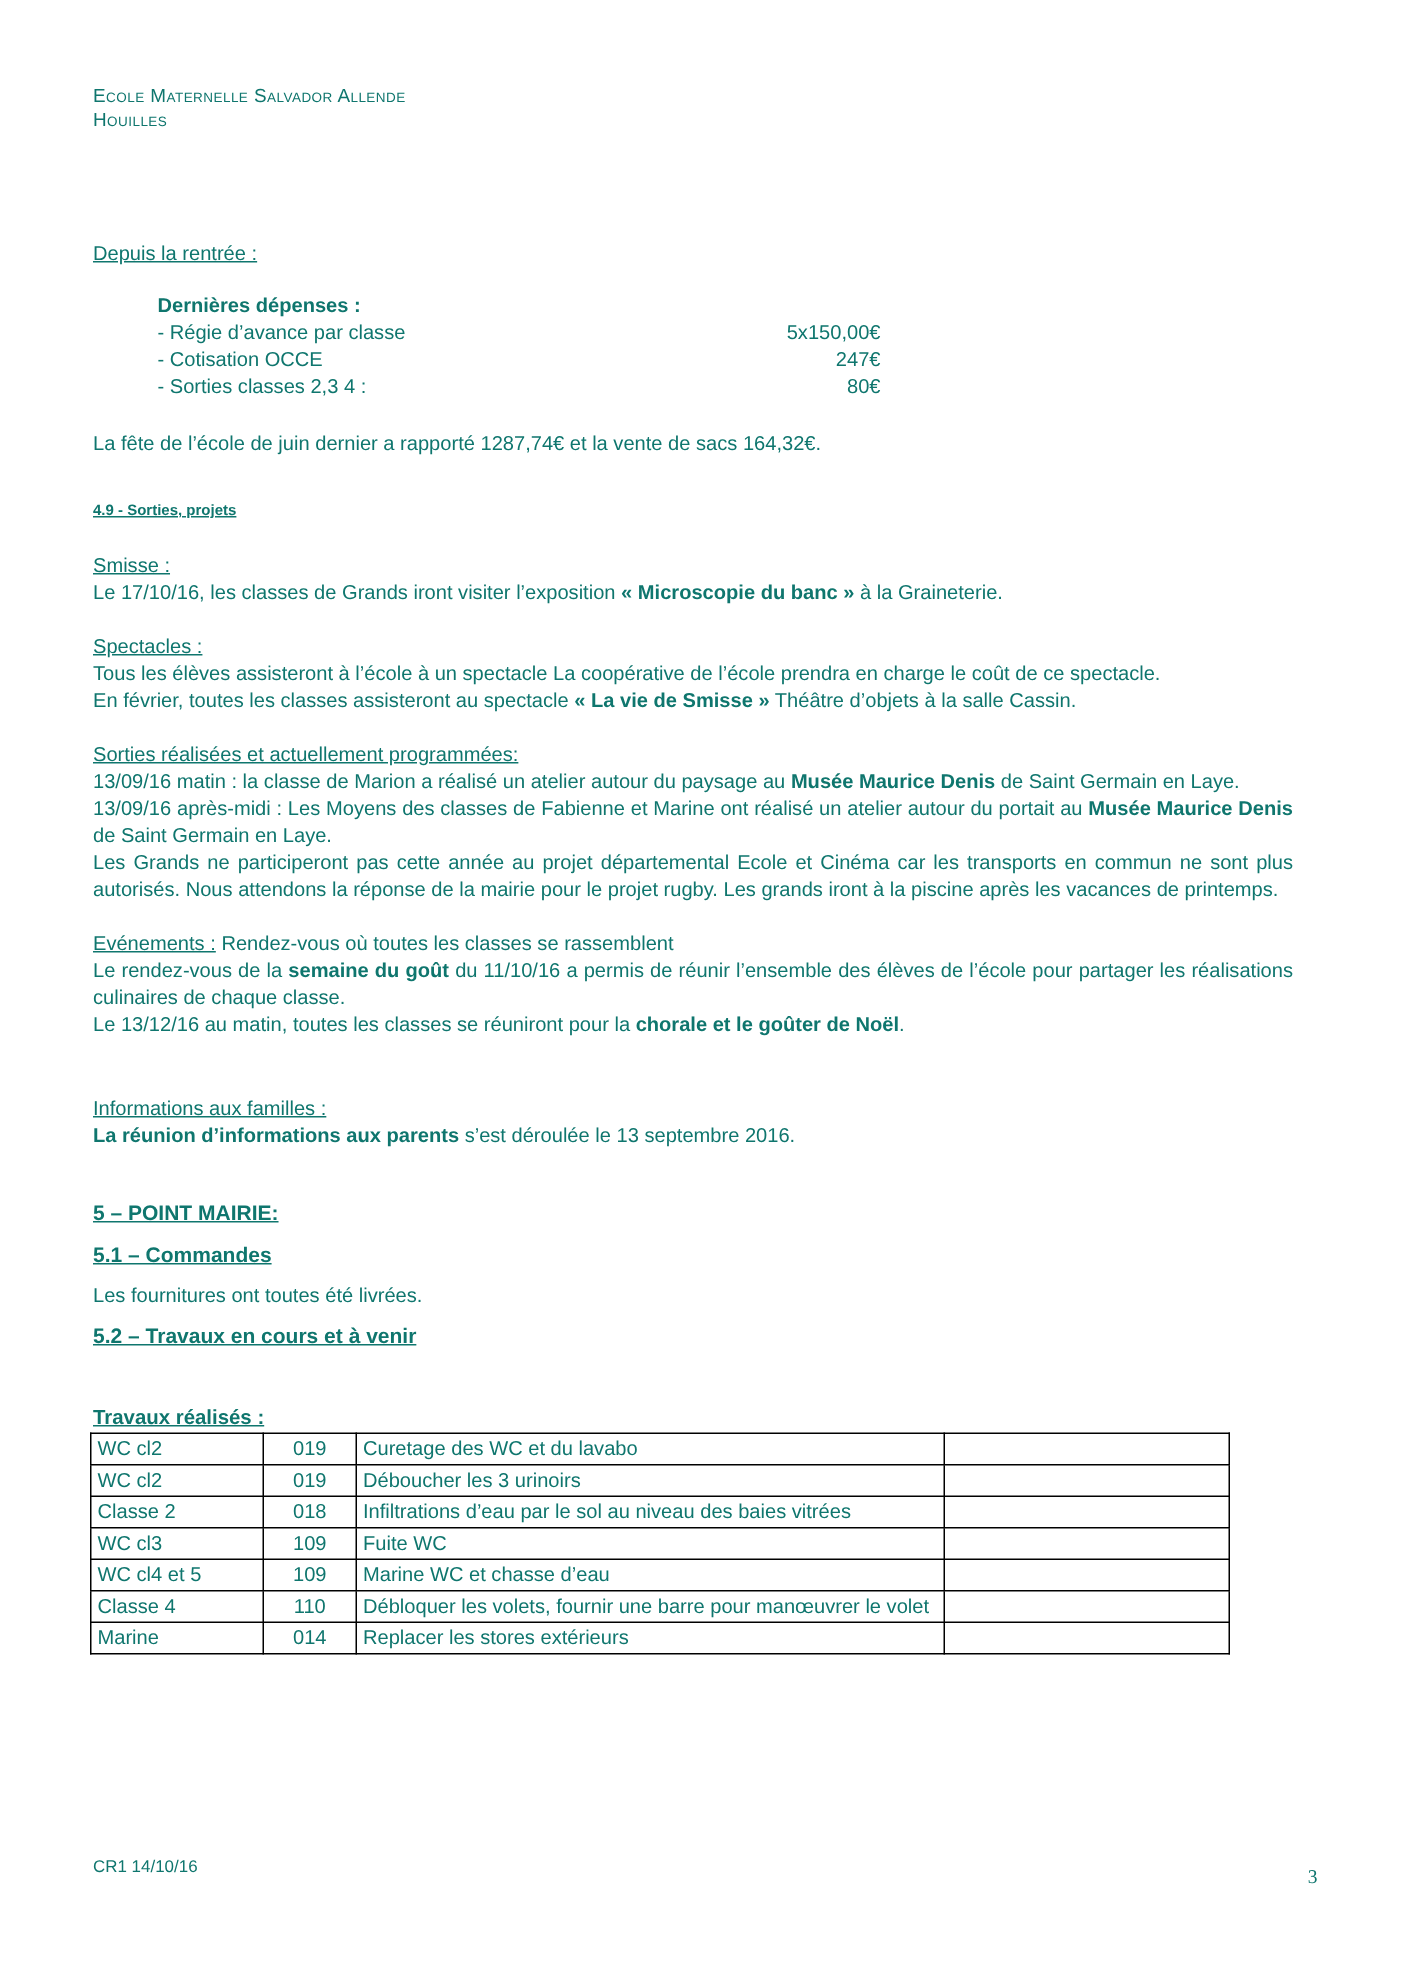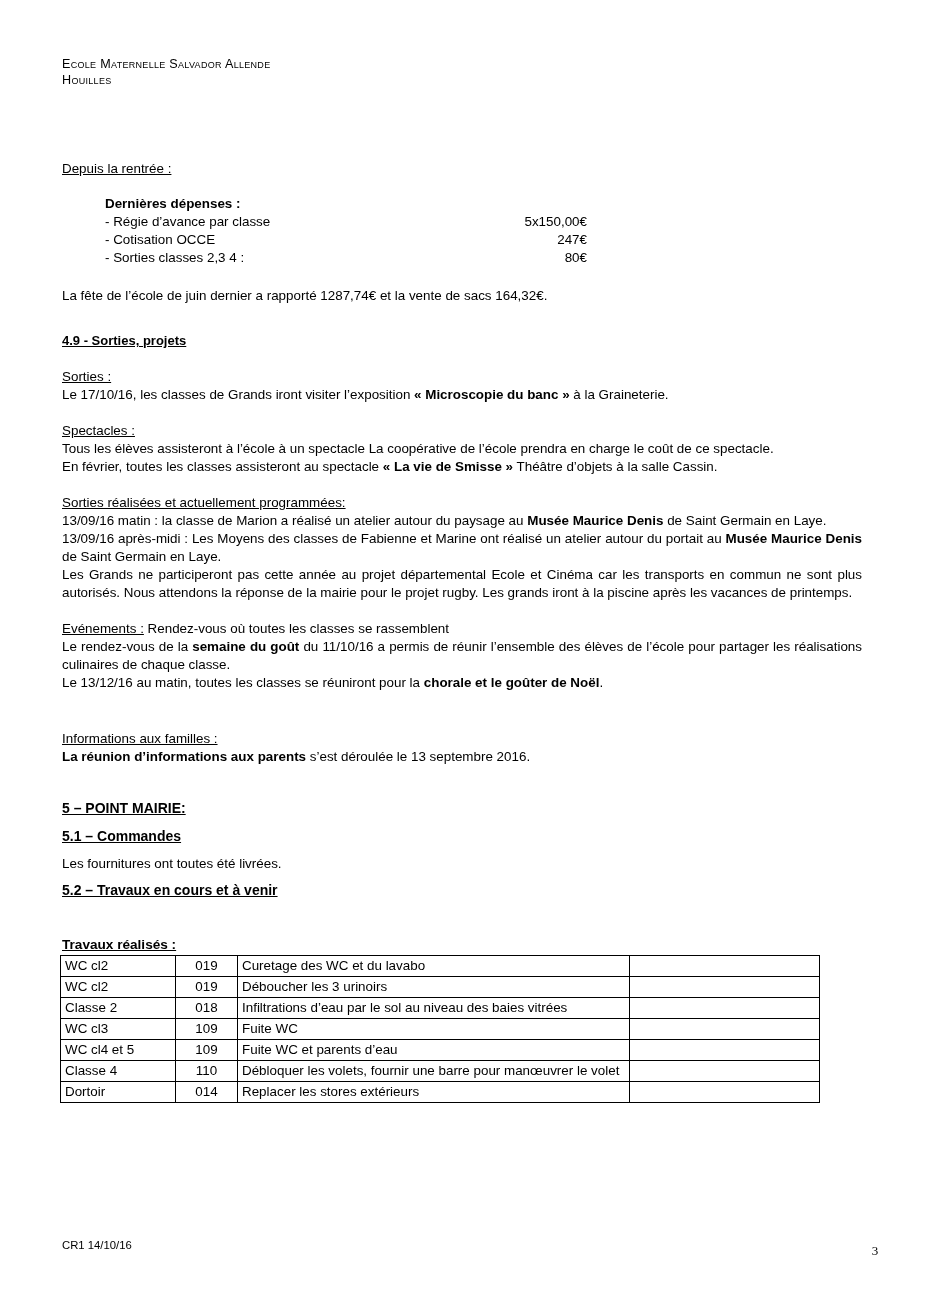--- a/index.html
+++ b/index.html
@@ -1,30 +1,30 @@
 <!DOCTYPE html>
 <html><head>
 <meta charset="utf-8">
 <style>
   * { margin:0; padding:0; box-sizing:border-box; }
   html,body { background:#ffffff; }
   body { width:940px; height:1310px; overflow:hidden; }
   .page {
     position:relative; width:940px; height:1310px; background:#ffffff;
     font-family:"Liberation Sans","DejaVu Sans",sans-serif;
-    font-size:13.4px; line-height:18px; color:#000000;
+    font-size:13.4px; line-height:18px; color:#0f766e;
   }
   .content { position:absolute; left:62px; top:56px; width:800px; }
   p { margin:0; }
   .doc-header { font-size:12.6px; line-height:16px; font-variant:small-caps; letter-spacing:0.3px; }
   .u  { text-decoration:underline; }
   .b  { font-weight:bold; }
   .bu { font-weight:bold; text-decoration:underline; }
   .just { text-align:justify; }
-  .h1 { font-size:13px; line-height:19px; }
+  .h1 { font-size:10px; line-height:19px; }
   .h2 { font-size:14px;   line-height:19px; }
   .h3 { font-size:13.6px; line-height:19px; }
   .expenses { margin-left:43px; width:482px; }
   .exp-row { display:flex; justify-content:space-between;gap:32px; }
   table.travaux { border-collapse:collapse; margin-left:-2px; margin-top:1px; table-layout:fixed; width:759px; }
   table.travaux td {
     border:1.5px solid #000; padding:1px 4px 2px 4px;
     vertical-align:bottom; height:21px; line-height:17px;
     overflow:hidden;
   }
@@ -61,21 +61,21 @@
       <div class="exp-row">
         <span>- Sorties classes 2,3 4 :</span>
         <span>80€</span>
       </div>
     </div>
 
     <p style="margin-top:20px">La fête de l’école de juin dernier a rapporté 1287,74€ et la vente de sacs 164,32€.</p>
 
     <p class="h1 bu" style="margin-top:26px">4.9 - Sorties, projets</p>
 
-    <p class="u" style="margin-top:18px">Sorties :</p>
+    <p class="u" style="margin-top:18px">Smisse :</p>
     <p><span>Le 17/10/16, les classes de Grands iront visiter l’exposition </span><span class="b">« Microscopie du banc »</span><span> à la Graineterie.</span></p>
 
     <p class="u" style="margin-top:18px">Spectacles :</p>
     <p class="just">Tous les élèves assisteront à l’école à un spectacle La coopérative de l’école prendra en charge le coût de ce spectacle.</p>
     <p><span>En février, toutes les classes assisteront au spectacle </span><span class="b">« La vie de Smisse »</span><span> Théâtre d’objets à la salle Cassin.</span></p>
 
     <p class="u" style="margin-top:18px">Sorties réalisées et actuellement programmées:</p>
     <p class="just"><span>13/09/16 matin : la classe de Marion a réalisé un atelier autour du paysage au </span><span class="b">Musée Maurice Denis</span><span> de Saint Germain en Laye.</span></p>
     <p class="just"><span>13/09/16 après-midi : Les Moyens des classes de Fabienne et Marine ont réalisé un atelier autour du portait au </span><span class="b">Musée Maurice Denis</span><span> de Saint Germain en Laye.</span></p>
 
@@ -123,31 +123,31 @@
           </tr>
           <tr>
             <td>WC cl3</td>
             <td>109</td>
             <td>Fuite WC</td>
             <td></td>
           </tr>
           <tr>
             <td>WC cl4 et 5</td>
             <td>109</td>
-            <td>Fuite WC et parents d’eau</td>
+            <td>Marine WC et chasse d’eau</td>
             <td></td>
           </tr>
           <tr>
             <td>Classe 4</td>
             <td>110</td>
             <td>Débloquer les volets, fournir une barre pour manœuvrer le volet</td>
             <td></td>
           </tr>
           <tr>
-            <td>Dortoir</td>
+            <td>Marine</td>
             <td>014</td>
             <td>Replacer les stores extérieurs</td>
             <td></td>
           </tr>
         </tbody>
     </table>
 
   </div>
 
   <div class="footer-ref">CR1 14/10/16</div>

